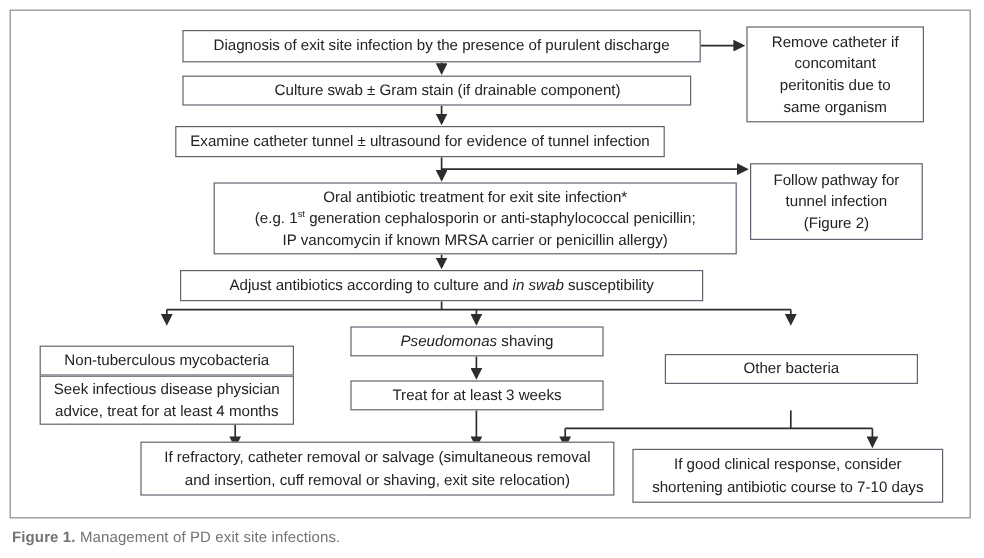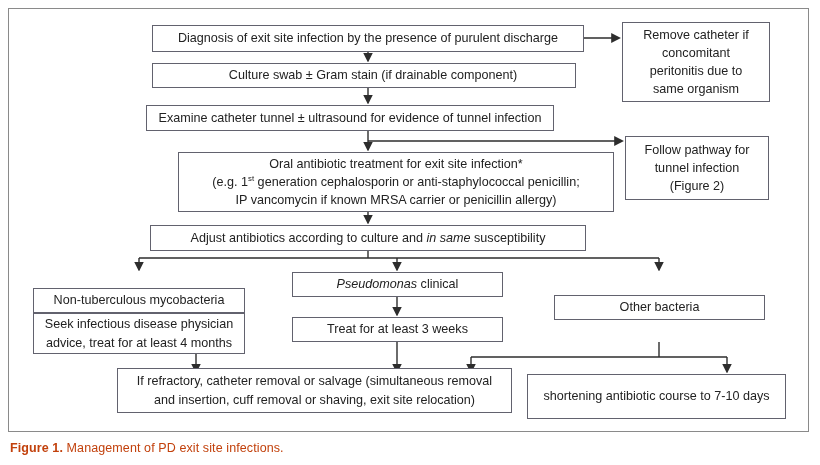--- a/index.html
+++ b/index.html
@@ -29,21 +29,21 @@
   }
   .bline{line-height:18.2px;white-space:nowrap;}
   .bline sup{font-size:0.62em;vertical-align:super;line-height:0;}
   svg.connectors{position:absolute;left:0;top:0;pointer-events:none;}
   svg.connectors line, svg.connectors polyline{
     stroke:var(--line-color);stroke-width:1.4;fill:none;
   }
   #ah path{fill:var(--line-color);}
   .caption{
     position:absolute;left:10px;top:441px;
-    font-size:12.5px;color:#c2410c;letter-spacing:0.1px;
+    font-size:12.5px;color:#737373;letter-spacing:0.1px;
   }
   .caption .cap-label{font-weight:bold;}
 </style>
 </head>
 <body>
 
 <div class="stage">
   <div class="frame"></div>
 
   <svg class="connectors" width="820" height="465">
@@ -125,29 +125,29 @@
     <div class="bline">(Figure 2)</div>
   </div>
 
   <div class="box" style="left:150px;top:152px;width:436px;height:60px;margin-left:28px;">
     <div class="bline">Oral antibiotic treatment for exit site infection*</div>
     <div class="bline"><span>(e.g. 1</span><sup>st</sup><span> generation cephalosporin or anti-staphylococcal penicillin;</span></div>
     <div class="bline">IP vancomycin if known MRSA carrier or penicillin allergy)</div>
   </div>
 
   <div class="box" style="left:150px;top:225px;width:436px;height:26px;">
-    <div class="bline"><span>Adjust antibiotics according to culture and </span><i>in same</i><span> susceptibility</span></div>
+    <div class="bline"><span>Adjust antibiotics according to culture and </span><i>in swab</i><span> susceptibility</span></div>
   </div>
 
   <div class="box" style="left:33px;top:272px;width:212px;height:25px;margin-top:16px;">
     <div class="bline">Non-tuberculous mycobacteria</div>
   </div>
 
   <div class="box" style="left:292px;top:272px;width:211px;height:25px;">
-    <div class="bline"><i>Pseudomonas</i><span> clinical</span></div>
+    <div class="bline"><i>Pseudomonas</i><span> shaving</span></div>
   </div>
 
   <div class="box" style="left:554px;top:272px;width:211px;height:25px;margin-top:23px;">
     <div class="bline">Other bacteria</div>
   </div>
 
   <div class="box" style="left:33px;top:313px;width:212px;height:41px;">
     <div class="bline">Seek infectious disease physician</div>
     <div class="bline">advice, treat for at least 4 months</div>
   </div>
@@ -156,17 +156,18 @@
     <div class="bline">Treat for at least 3 weeks</div>
   </div>
 
 
   <div class="box" style="left:117px;top:368px;width:395px;height:45px;">
     <div class="bline">If refractory, catheter removal or salvage (simultaneous removal</div>
     <div class="bline">and insertion, cuff removal or shaving, exit site relocation)</div>
   </div>
 
   <div class="box" style="left:527px;top:374px;width:259px;height:45px;">
+    <div class="bline">If good clinical response, consider</div>
     <div class="bline">shortening antibiotic course to 7-10 days</div>
   </div>
 
   <div class="caption"><span class="cap-label">Figure 1.</span><span> Management of PD exit site infections.</span></div>
 </div>
 
 </body></html>

